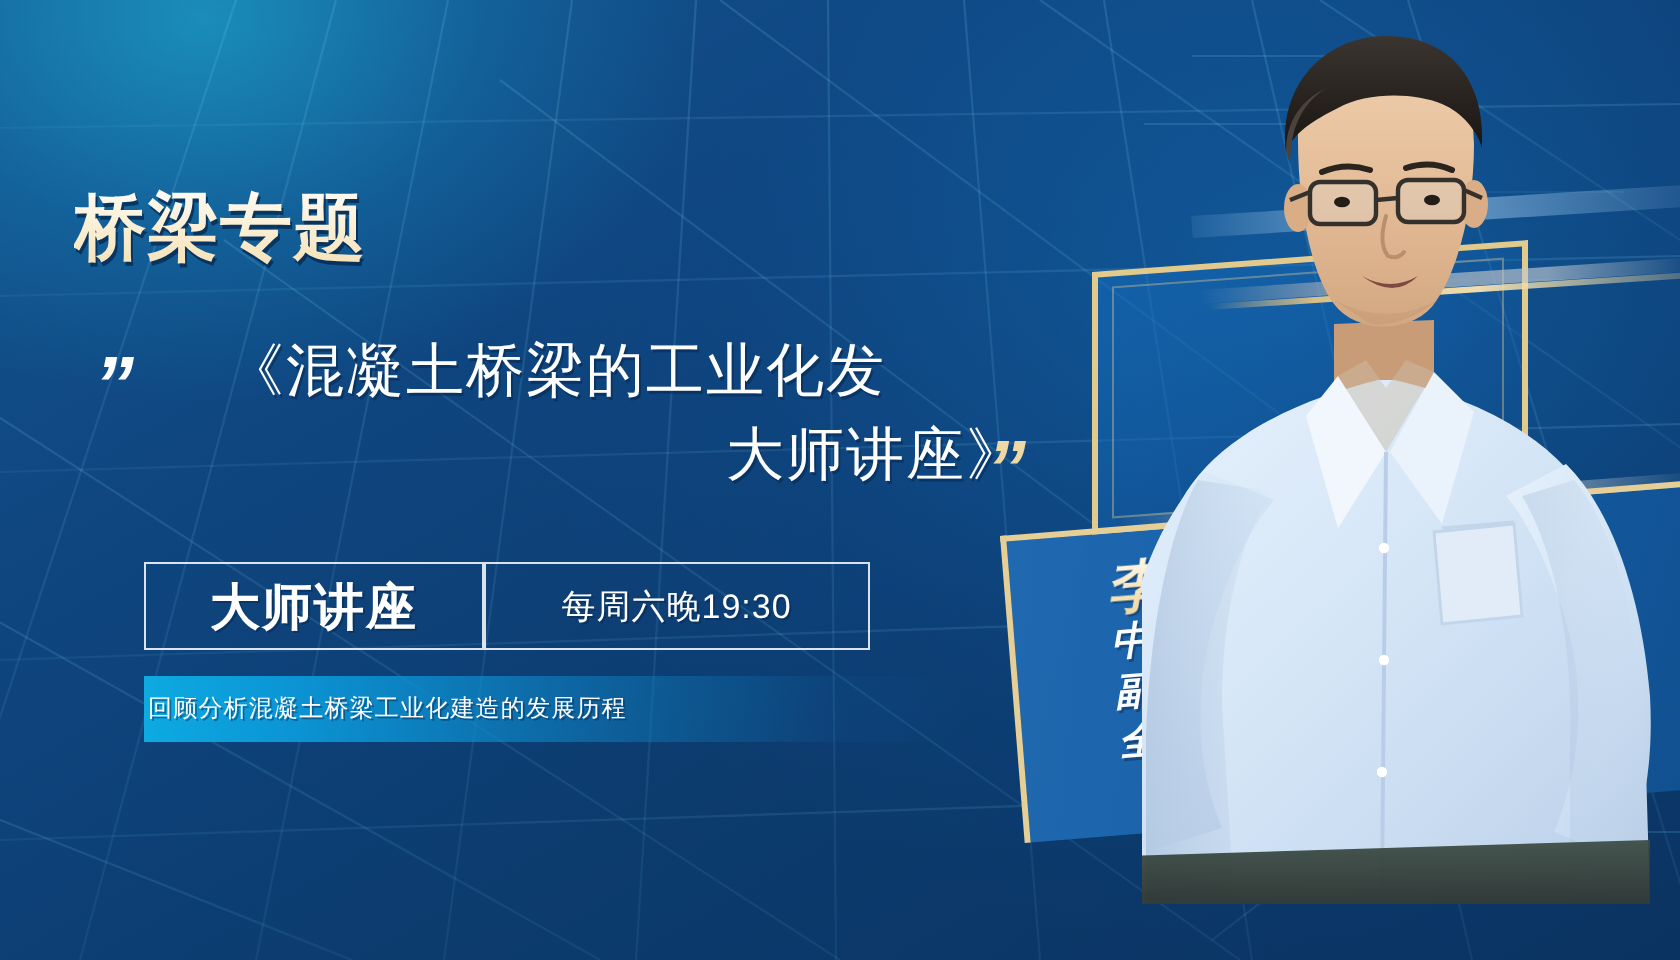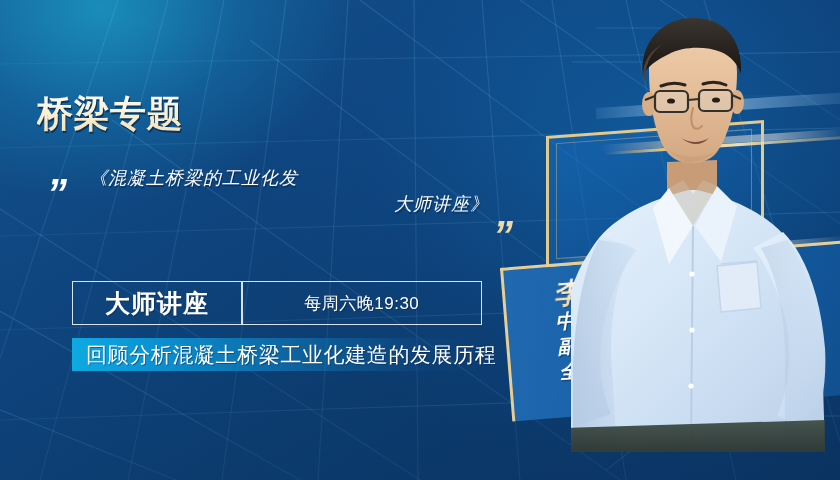--- a/index.html
+++ b/index.html
@@ -67,32 +67,32 @@
 
   
   .subtitle-wrap { position:absolute; left:45px; top:165px; width:490px; height:105px; }
   .quote {
     position:absolute; font-size:40px; font-weight:bold; font-style:italic;
     line-height:1;
   }
   .quote-open  { left:2px;  top:8px;  color:#ffffff; }
   .quote-close { left:448px; top:50px; color:#eed8a6; }
   .subtitle {
-    position:absolute; left:44px; top:0px; width:404px;
-    font-size:18px; font-style:italic; font-weight:500;
+    position:absolute; left:68px; top:0px; width:404px;
+    font-size:29px; font-weight:500;
     color:#fdfdfd; line-height:1.45; text-align:right;
     letter-spacing:1px;
     text-shadow:1px 1.5px 0 rgba(6,38,76,.55);
   }
   .subtitle .sl1 { display:block; text-align:left; }
   .subtitle .sl2 { display:block; text-align:right; padding-right:4px; }
 
   
   .lecture-box {
-    position:absolute; left:72px; top:281px; width:410px; height:44px;
+    position:absolute; left:72px; top:281px; width:363px; height:44px;
     border:1.6px solid rgba(255,255,255,.85);
     display:flex; align-items:stretch;
   }
   .lecture-box .lb-left {
     flex:0 0 168px; display:flex; align-items:center; justify-content:center;
     font-size:25px; font-weight:bold; color:#ffffff; letter-spacing:1px;
     text-shadow:1px 1px 0 rgba(6,38,76,.5);
   }
   .lecture-box .lb-div { width:1.6px; background:rgba(255,255,255,.85); }
   .lecture-box .lb-right {
@@ -101,21 +101,21 @@
     text-shadow:1px 1px 0 rgba(6,38,76,.5);
   }
 
   
   .desc-strip {
     position:absolute; left:72px; top:338px; width:412px; height:33px;
     background:linear-gradient(90deg,#0eaae2 0%,#0b94d4 18%,rgba(14,134,200,.55) 52%,rgba(16,110,180,.10) 84%,rgba(16,100,170,0) 100%);
     display:flex; align-items:center;
   }
   .desc-strip span {
-    padding-left:14px; font-size:21px; color:#ffffff; letter-spacing:.6px;
+    padding-left:2px; font-size:12px; color:#ffffff; letter-spacing:.6px;
     white-space:nowrap; text-shadow:1px 1px 0 rgba(6,38,76,.45);
   }
 
   
   .speaker-panel {
     position:absolute; left:500px; top:268px; width:352px; height:154px;
     transform:rotate(-4.6deg);
     transform-origin:0 0;
     background:linear-gradient(112deg,#1461ac 0%,#145fa8 38%,#12579c 70%,#114f8e 100%);
     border-left:3px solid #e6cf97;

